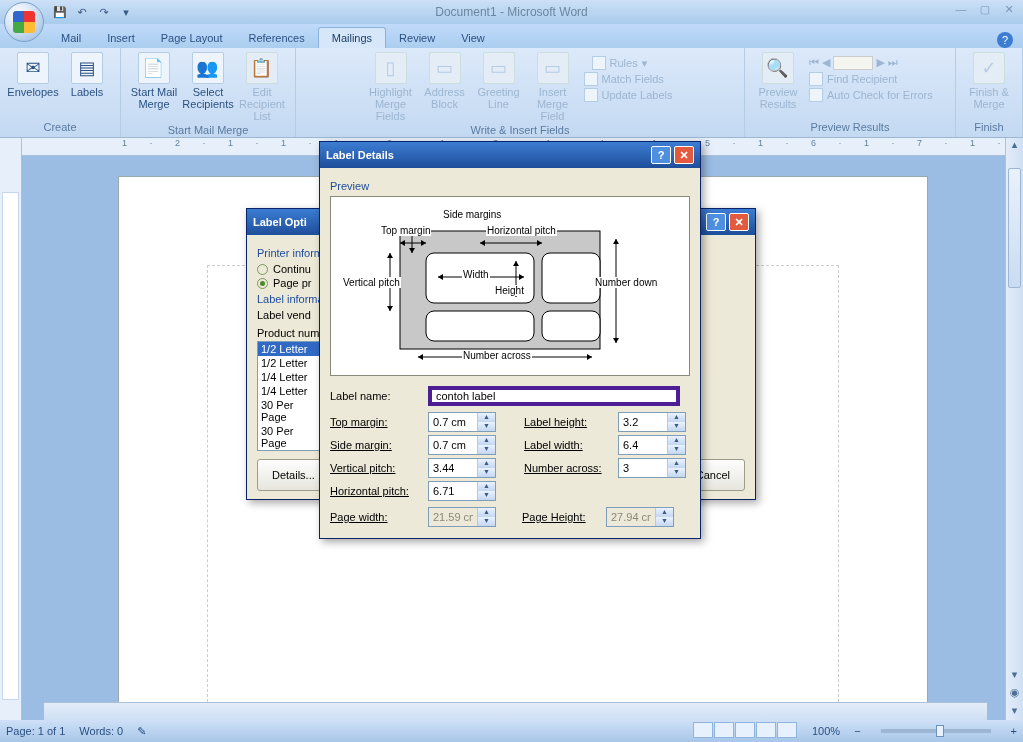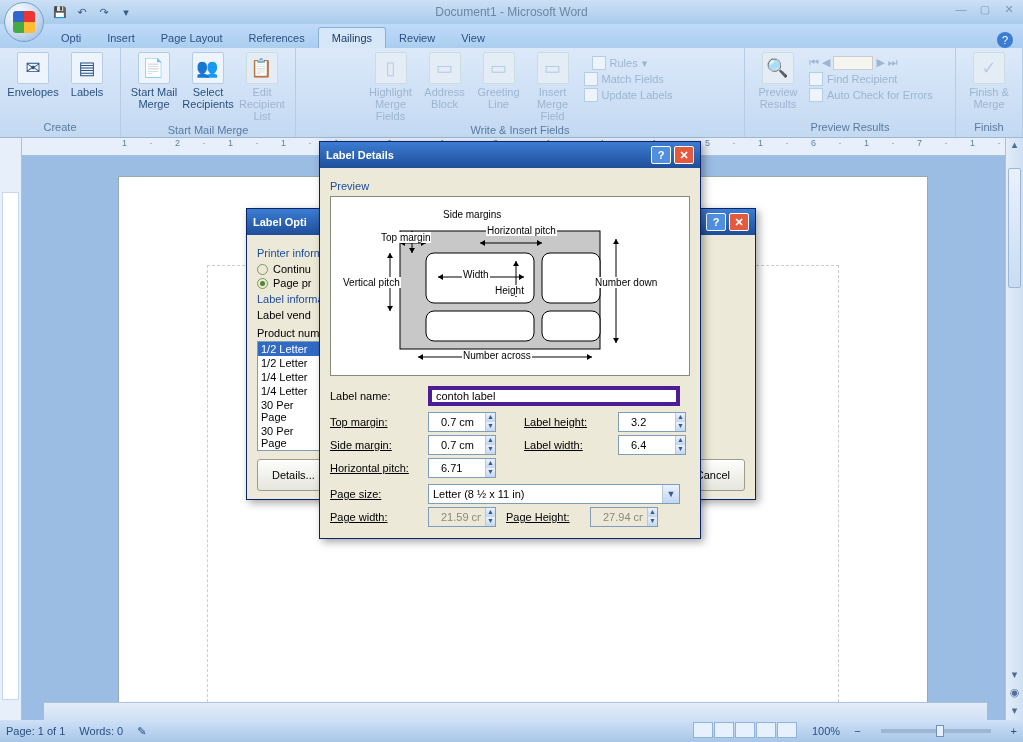--- a/index.html
+++ b/index.html
@@ -72,21 +72,21 @@
 .listbox div{padding:1px 3px;}
 .listbox .sel{background:#316ac5;color:#fff;}
 
 .btn { background:linear-gradient(#fdfdfd,#e6e6de);border:1px solid #9c9c88;border-radius:3px;padding:9px 14px;}
 .btn.primary{border:1px solid #3a74c4;box-shadow:0 0 0 1px #89b3e8 inset;}
 
 .field-row{display:flex;align-items:center;margin:3px 0;gap:6px;}
 .field-row label{width:92px;}
 .field-row label.u{text-decoration:underline;text-decoration-color:#000;}
 .spin{display:flex;border:1px solid #7f9db9;background:#fff;height:20px;width:68px;}
-.spin input{border:none;width:48px;padding:0 4px;font-size:11px;outline:none;margin-left:8px;}
+.spin input{border:none;width:48px;padding:0 4px;font-size:11px;outline:none;}
 .spin.disabled{background:#ece9d8;}
 .spin.disabled input{background:#ece9d8;color:#8a8a7a;}
 .spin .sbtns{width:18px;display:flex;flex-direction:column;border-left:1px solid #b9c8dc;}
 .spin .sbtns span{flex:1;background:linear-gradient(#eaf2fd,#c3d7f1);text-align:center;font-size:7px;line-height:8px;color:#3a5a87;}
 .txt{border:4px solid #4c1d95;background:#fff;height:20px;padding:2px 4px;width:252px;}
 .combo{border:1px solid #7f9db9;background:#fff;height:20px;width:252px;display:flex;align-items:center;}
 .combo span{flex:1;padding:0 4px;}
 .combo .cb{width:17px;height:100%;background:linear-gradient(#eaf2fd,#c3d7f1);border-left:1px solid #b9c8dc;text-align:center;color:#3a5a87;font-size:9px;line-height:18px;}
 
 .preview-box{border:1px solid #8a8a7a;background:#fff;padding:10px 28px 10px 10px;margin:4px 0 10px;display:flex;justify-content:center;}
@@ -113,21 +113,21 @@
   </div>
   <div class="title-text">Document1 - Microsoft Word</div>
   <div class="win-ctrl">
     <span>—</span>
     <span>▢</span>
     <span>✕</span>
   </div>
 </div>
 
 <div class="tabs">
-  <div class="tab">Opti</div>
+  <div class="tab">Mail</div>
   <div class="tab">Insert</div>
   <div class="tab">Page Layout</div>
   <div class="tab">References</div>
   <div class="tab active">Mailings</div>
   <div class="tab">Review</div>
   <div class="tab">View</div>
   <div class="help-icon">?</div>
 </div>
 
 <div class="ribbon">
@@ -332,21 +332,21 @@
             <polygon points="158,54 155,59 161,59" fill="#000"></polygon>
             <polygon points="158,90 155,85 161,85" fill="#000"></polygon>
           <line x1="258" y1="32" x2="258" y2="136" stroke="#000"></line>
             <polygon points="258,32 255,37 261,37" fill="#000"></polygon>
             <polygon points="258,136 255,131 261,131" fill="#000"></polygon>
           <line x1="60" y1="150" x2="234" y2="150" stroke="#000"></line>
             <polygon points="60,150 65,147 65,153" fill="#000"></polygon>
             <polygon points="234,150 229,147 229,153" fill="#000"></polygon>
         </svg>
         <div class="dlabel" style="left:84px;top:2px;">Side margins</div>
-        <div class="dlabel" style="left:22px;top:18px;margin-top:7px;">Top margin</div>
+        <div class="dlabel" style="left:22px;top:18px;">Top margin</div>
         <div class="dlabel" style="left:128px;top:18px;">Horizontal pitch</div>
         <div class="dlabel" style="left:-16px;top:70px;">Vertical pitch</div>
         <div class="dlabel" style="left:104px;top:62px;">Width</div>
         <div class="dlabel" style="left:136px;top:78px;">Height</div>
         <div class="dlabel" style="left:236px;top:70px;white-space:nowrap;">Number down</div>
         <div class="dlabel" style="left:104px;top:143px;">Number across</div>
       </div>
     </div>
 
     <div class="field-row">
@@ -370,20 +370,30 @@
             <label class="u">Side margin:</label>
           <div class="spin">
               <input value="0.7 cm" style="">
               <div class="sbtns">
                 <span>▲</span>
                 <span>▼</span>
               </div>
             </div>
           </div>
         <div class="field-row">
+            <label class="u">Vertical pitch:</label>
+          <div class="spin">
+              <input value="3.44" style="">
+              <div class="sbtns">
+                <span>▲</span>
+                <span>▼</span>
+              </div>
+            </div>
+          </div>
+        <div class="field-row">
             <label class="u">Horizontal pitch:</label>
           <div class="spin">
               <input value="6.71" style="">
               <div class="sbtns">
                 <span>▲</span>
                 <span>▼</span>
               </div>
             </div>
           </div>
       </div>
@@ -401,41 +411,44 @@
         <div class="field-row">
             <label style="width:88px;" class="u">Label width:</label>
           <div class="spin">
               <input value="6.4" style="">
               <div class="sbtns">
                 <span>▲</span>
                 <span>▼</span>
               </div>
             </div>
           </div>
-      </div>
-    </div>
-
-    <div class="field-row">
-        <label class="u">Page size:</label>
-      <div class="combo">
-          <span>Letter (8 ½ x 11 in)</span>
-          <div class="cb">▼</div>
-        </div>
-      </div>
+        <div class="field-row">
+            <label style="width:88px;" class="u">Number across:</label>
+          <div class="spin">
+              <input value="3" style="">
+              <div class="sbtns">
+                <span>▲</span>
+                <span>▼</span>
+              </div>
+            </div>
+          </div>
+      </div>
+    </div>
+
 
     <div class="field-row">
       <label class="u">Page width:</label>
       <div class="spin disabled">
           <input disabled="" value="21.59 cm" style="">
           <div class="sbtns">
             <span>▲</span>
             <span>▼</span>
           </div>
         </div>
-      <label style="width:78px;margin-left:4px;" class="u">Page Height:</label>
+      <label style="width:78px;margin-left:20px;" class="u">Page Height:</label>
       <div class="spin disabled">
           <input disabled="" value="27.94 cm" style="">
           <div class="sbtns">
             <span>▲</span>
             <span>▼</span>
           </div>
         </div>
     </div>
 
   </div>

